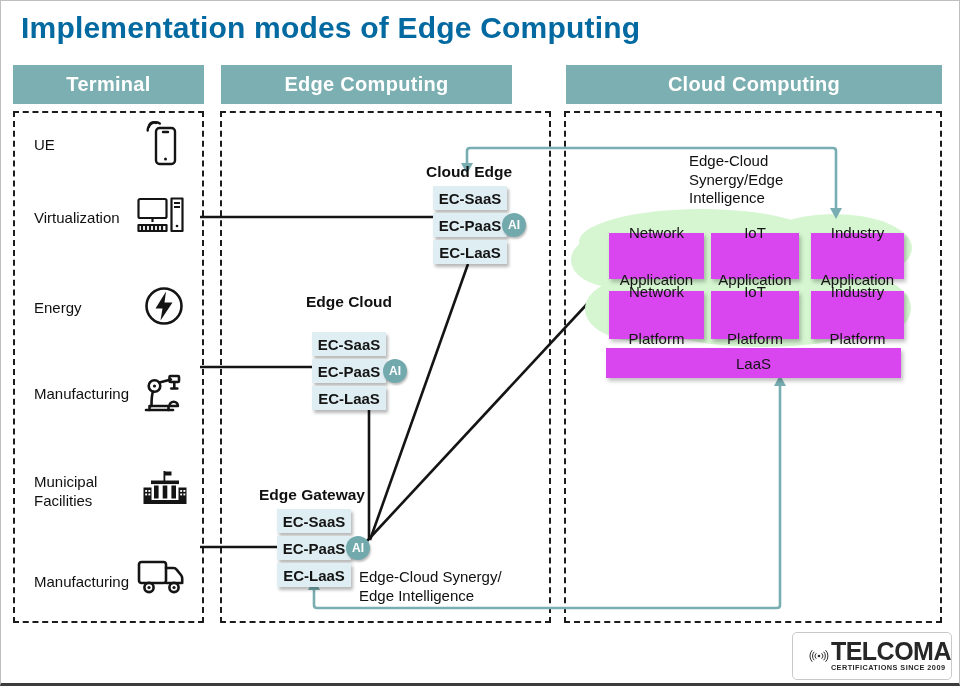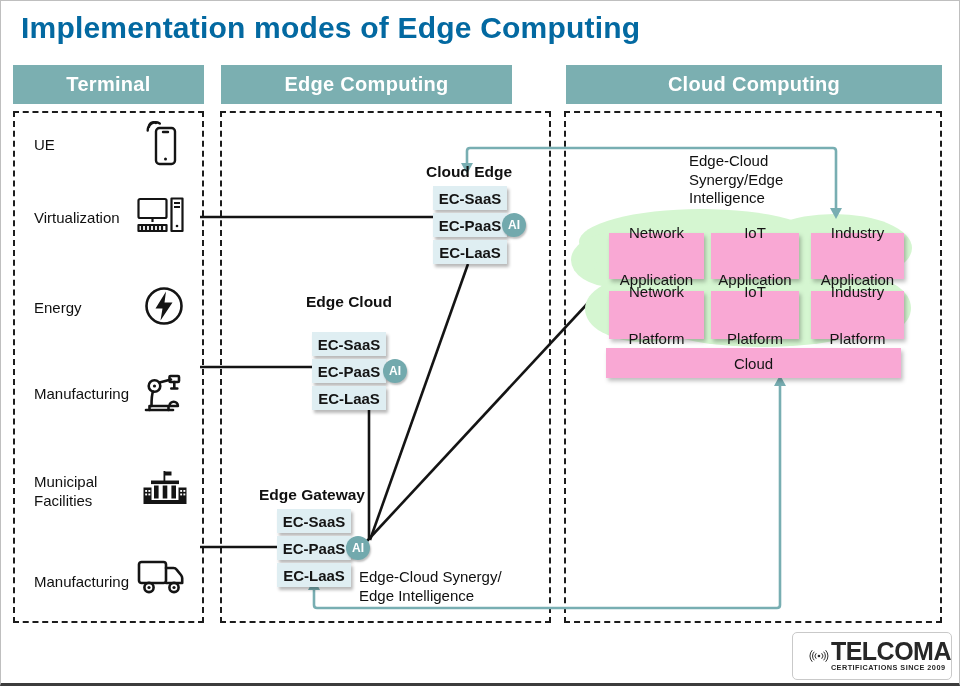--- a/index.html
+++ b/index.html
@@ -11,21 +11,21 @@
   .dashbox{position:absolute;top:110px;height:512px;border:2px dashed #1c1c1c;box-sizing:border-box;background:transparent;}
   .overlay{position:absolute;left:0;top:0;z-index:1;}
   .t-label{position:absolute;left:33px;width:100px;font-size:15px;line-height:19px;font-weight:500;color:#101010;z-index:2;}
   .t-icon{position:absolute;z-index:2;}
   .stack-title{position:absolute;font-size:15.5px;font-weight:600;color:#101010;text-align:center;z-index:2;}
   .ec-box{position:absolute;width:74px;height:24px;background:#dfeef2;box-shadow:2px 3px 3px rgba(0,0,0,.28);
           font-size:15px;font-weight:600;color:#141414;display:flex;align-items:center;justify-content:center;z-index:2;}
   .ai-badge{position:absolute;width:24px;height:24px;border-radius:50%;background:#72a9ad;color:#ffffff;
             font-size:12px;font-weight:700;display:flex;align-items:center;justify-content:center;z-index:3;
             box-shadow:1px 2px 2px rgba(0,0,0,.25);}
-  .cloud-box{position:absolute;background:#f9a8d4;box-shadow:2px 3px 4px rgba(0,0,0,.25);z-index:2;
+  .cloud-box{position:absolute;background:#d946ef;box-shadow:2px 3px 4px rgba(0,0,0,.25);z-index:2;
              font-size:15px;font-weight:500;color:#141414;text-align:center;display:flex;flex-direction:column;
              align-items:center;justify-content:center;line-height:19px;gap:28px;}
   .synergy{position:absolute;font-size:15px;font-weight:500;color:#101010;text-align:left;line-height:18.5px;z-index:2;}
   .logo-card{position:absolute;left:791px;top:631px;width:160px;height:48px;border:1px solid #c9c9c9;border-radius:5px;
              display:flex;align-items:center;padding-left:16px;box-sizing:border-box;z-index:2;background:#fff;}
   .logo-text{display:flex;flex-direction:column;margin-left:2px;}
   .logo-name{font-size:25px;font-weight:800;color:#272727;line-height:22px;letter-spacing:-.5px;}
   .logo-tag{font-size:7.3px;font-weight:600;color:#272727;letter-spacing:.45px;margin-top:1px;}
   .line2 span{display:block;}
 </style>
@@ -210,21 +210,21 @@
   <div class="cloud-box" style="left:710px;top:290px;width:88px;height:48px;">
     <span>IoT</span>
     <span>Platform</span>
   </div>
   <div class="cloud-box" style="left:810px;top:290px;width:93px;height:48px;">
     <span>Industry</span>
     <span>Platform</span>
   </div>
 
   <div class="cloud-box" style="left:605px;top:347px;width:295px;height:30px;">
-    <span>Cloud</span>
+    <span>LaaS</span>
   </div>
 
   <div class="logo-card">
     <svg width="38" height="32" viewBox="0 0 40 32">
       <g stroke="#2a2a2a" fill="none" stroke-width="2" stroke-linecap="round">
         <path d="M14,11 a7,7 0 0 0 0,10"></path>
         <path d="M10,8 a11.5,11.5 0 0 0 0,16"></path>
         <path d="M6,5 a16,16 0 0 0 0,22"></path>
         <path d="M26,11 a7,7 0 0 1 0,10"></path>
         <path d="M30,8 a11.5,11.5 0 0 1 0,16"></path>

